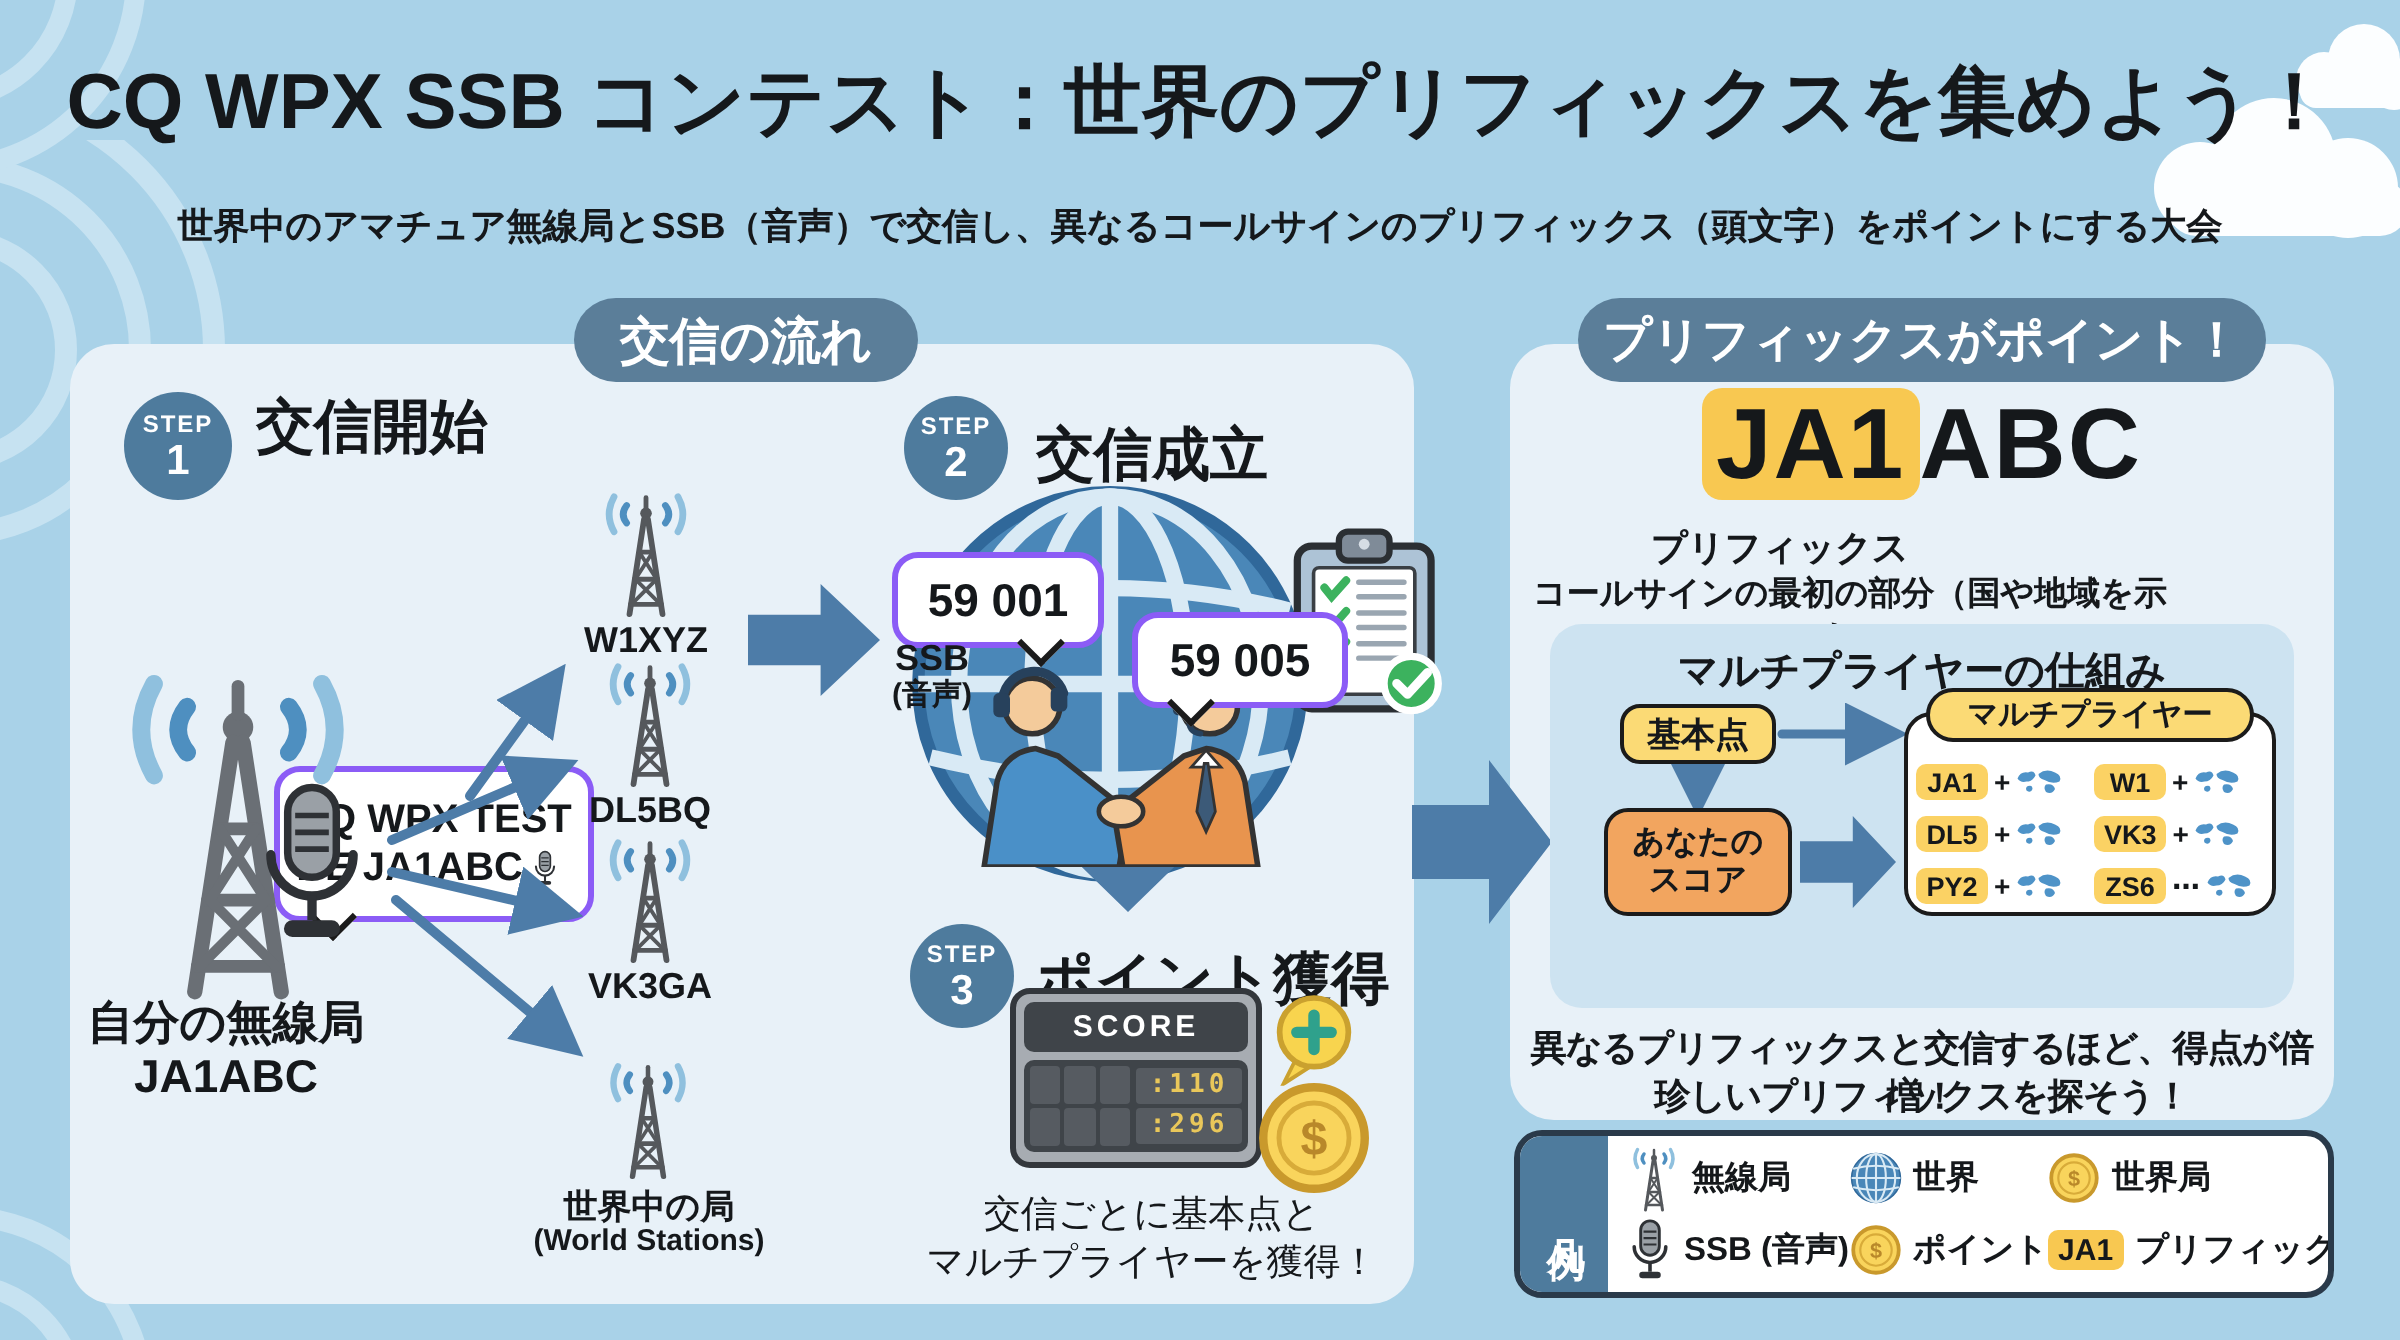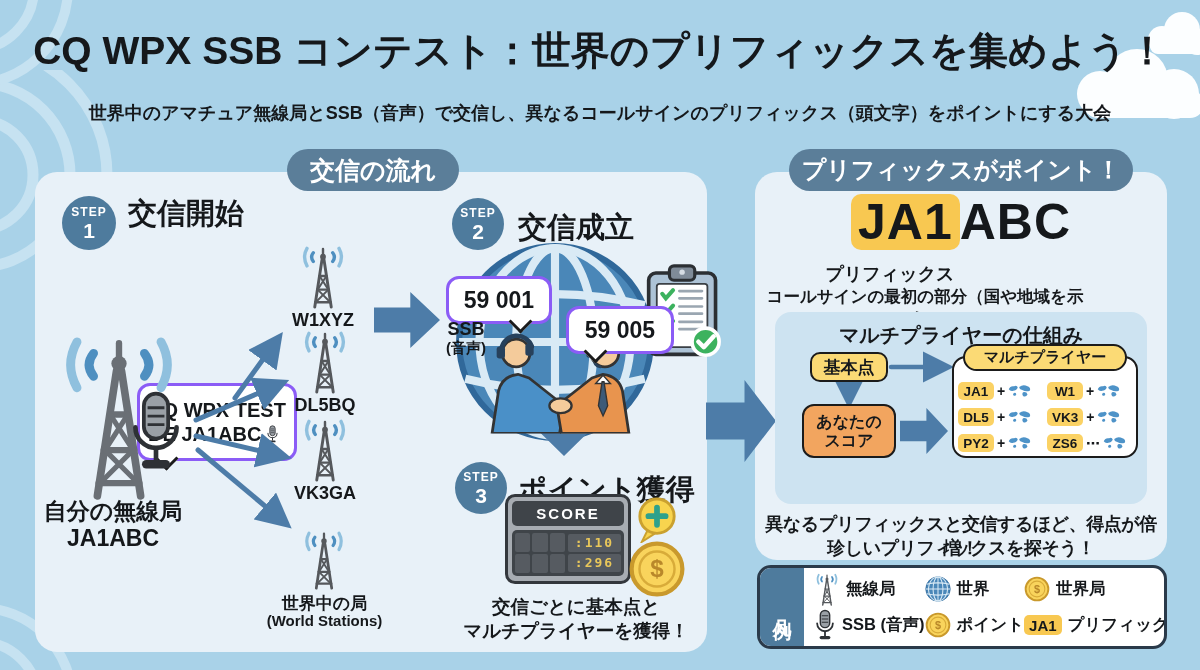--- a/index.html
+++ b/index.html
@@ -34,21 +34,21 @@
   .chip-cell{display:flex;align-items:center;gap:3px;justify-content:flex-start;padding-left:2px;}
   .chip{background:#fbd264;border-radius:5px;font-weight:800;font-size:13.5px;padding:1.5px 5px;min-width:26px;text-align:center;}
   .chip-op{font-weight:800;font-size:14px;}
   .cs-big{position:absolute;left:755px;top:194px;width:412px;text-align:center;font-size:50px;font-weight:800;line-height:1.15;z-index:2;letter-spacing:1px;}
   .cs-prefix{background:#f8c851;border-radius:10px;padding:0 7px;}
   .legend-box{position:absolute;left:757px;top:565px;width:410px;height:84px;background:#fff;border:3px solid #2a3a4a;border-radius:14px;box-sizing:border-box;display:flex;overflow:hidden;z-index:2;}
   .legend-tab{width:44px;background:#4e7b9d;color:#fff;display:flex;align-items:center;justify-content:center;font-weight:800;font-size:19px;writing-mode:vertical-rl;text-orientation:upright;letter-spacing:3px;}
   .legend-grid{flex:1;display:grid;grid-template-columns:1.15fr 0.9fr 1.45fr;grid-auto-rows:1fr;align-items:center;padding:3px 6px 3px 10px;}
   .legend-item{display:flex;align-items:center;gap:6px;font-weight:800;font-size:16.5px;white-space:nowrap;}
   .note{position:absolute;left:755px;width:412px;text-align:center;font-weight:800;font-size:18px;letter-spacing:-0.5px;z-index:2;}
-  .cap{position:absolute;left:445px;width:262px;text-align:center;font-weight:700;font-size:18.5px;z-index:2;}
+  .cap{position:absolute;left:445px;width:262px;text-align:center;font-weight:400;font-size:18.5px;z-index:2;}
 </style>
 </head>
 <body>
 
 <svg width="0" height="0" style="position:absolute">
   <defs>
     <symbol id="sym-tower" viewBox="0 0 100 132">
       <g fill="none" stroke-linecap="round">
         <path d="M30 16 Q23 25 30 34" stroke="#4e8fc0" stroke-width="7"></path>
         <path d="M17 7 Q7 25 17 43" stroke="#8fc0de" stroke-width="7"></path>

